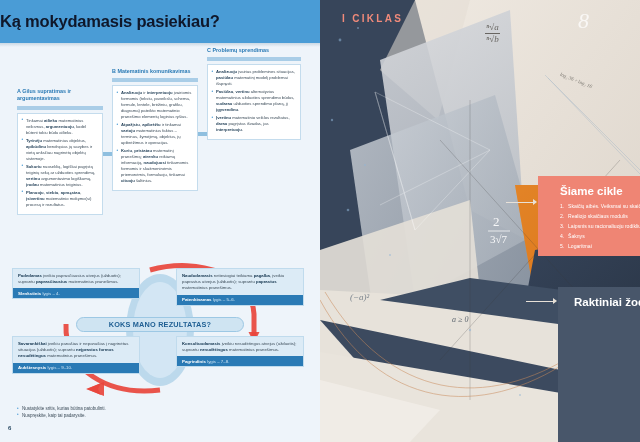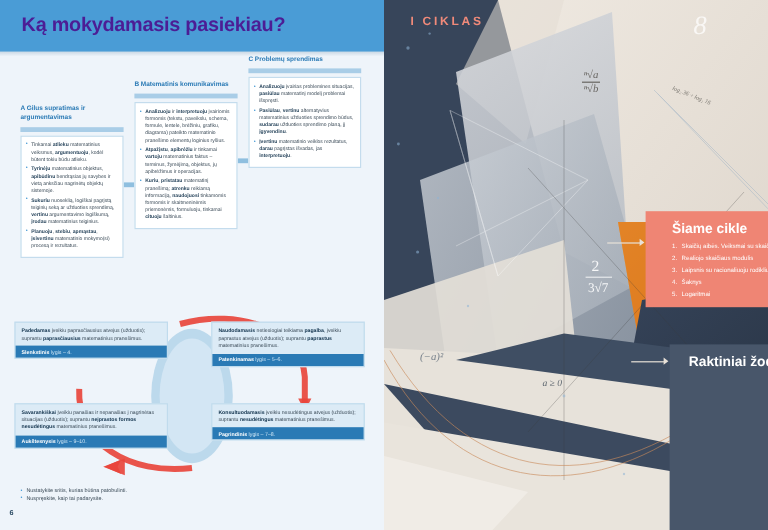--- a/index.html
+++ b/index.html
@@ -17,22 +17,22 @@
     width:320px; height:442px;
     background:#eef4fa;
     overflow:hidden;
   }
   .header-bar {
     position:absolute; left:0; top:0; width:320px; height:43px;
     background:#4a9cd6;
     display:flex; align-items:center;
   }
   .header-title {
-    color:#4c1d95; font-size:16.5px; font-weight:bold;
-    letter-spacing:-0.2px; padding-left:18px;
+    color:#0f172a; font-size:16.5px; font-weight:bold;
+    letter-spacing:-0.2px; padding-left:0;
   }
   .header-shadow {
     position:absolute; left:0; top:43px; width:320px; height:4px;
     background:linear-gradient(to bottom, rgba(40,90,130,0.18), rgba(40,90,130,0));
   }
 
   
   .cols { position:absolute; left:0; top:47px; width:320px; height:215px; }
   .col { position:absolute; }
   .col-a { left:17px; top:41px; width:86px; }
@@ -270,20 +270,21 @@
       </div>
 
       <div class="quad q-br">
         <div class="quad-txt"><b>Konsultuodamasis</b> įveikiu nesudėtingus atvejus (užduotis); suprantu <b>nesudėtingus</b> matematinius pranešimus.</div>
         <div class="quad-lvl">
           <span>Pagrindinis</span>
           <span class="lw">lygis – 7–8.</span>
         </div>
       </div>
 
+      <div class="center-pill">KOKS MANO REZULTATAS?</div>
     </div>
 
     <ul class="footer">
         <li>Nustatykite sritis, kurias būtina patobulinti.</li>
         <li>Nuspręskite, kaip tai padarysite.</li>
       </ul>
     <div class="pagenum">6</div>
   </div>
 
   <div class="right-page">
@@ -366,21 +367,21 @@
         <text x="258" y="28" font-family="Liberation Serif, serif" font-style="italic" font-size="22" fill="#ffffff" opacity="0.75">8</text>
         <text x="248" y="330" font-family="Liberation Serif, serif" font-size="17" fill="#ffffff" opacity="0.85">16</text>
         <text x="244" y="400" font-family="Liberation Serif, serif" font-style="italic" font-size="25" fill="#ffffff" opacity="0.8">8</text>
         <text x="173" y="226" font-family="Liberation Serif, serif" font-size="13" fill="#ffffff" opacity="0.9">2</text>
         <text x="170" y="243" font-family="Liberation Serif, serif" font-size="11" fill="#ffffff" opacity="0.9">3√7</text>
         <text x="30" y="300" font-family="Liberation Serif, serif" font-style="italic" font-size="9" fill="#5d6a78" opacity="0.8">(−a)²</text>
         <line x1="168" y1="231" x2="190" y2="231" stroke="#ffffff" stroke-width="0.8" opacity="0.9"></line>
       </svg>
     </div>
 
-    <div class="math-note" style="left:165px; top:22px; font-size:9px; color:#5d5a55; text-align:center; line-height:1.25;margin-top:35px;">
+    <div class="math-note" style="left:165px; top:22px; font-size:9px; color:#5d5a55; text-align:center; line-height:1.25;">
       <div>ⁿ√a</div>
       <div style="border-top:0.7px solid #5d5a55; width:15px; margin:0 auto;"></div>
       <div>ⁿ√b</div>
     </div>
     <div class="math-note" style="left:239px; top:78px; font-size:5px; color:#6d6a64; transform:rotate(22deg);">log₂ 36 ÷ log₂ 16</div>
     <div class="math-note" style="left:132px; top:315px; font-size:8px; color:#4a5560;">a ≥ 0</div>
 
     <div class="ciklas-label">I CIKLAS</div>
 
     <div class="arrow-lead" style="left:186px; top:202px; width:28px;"></div>

